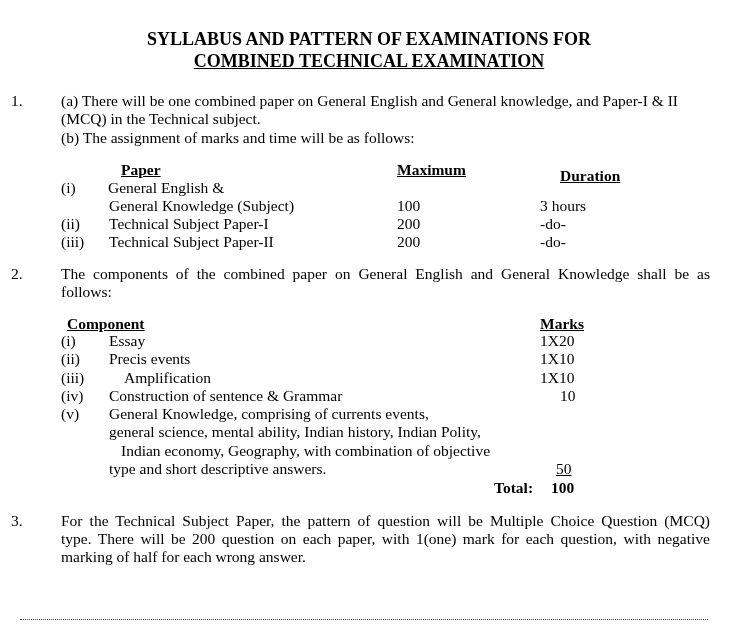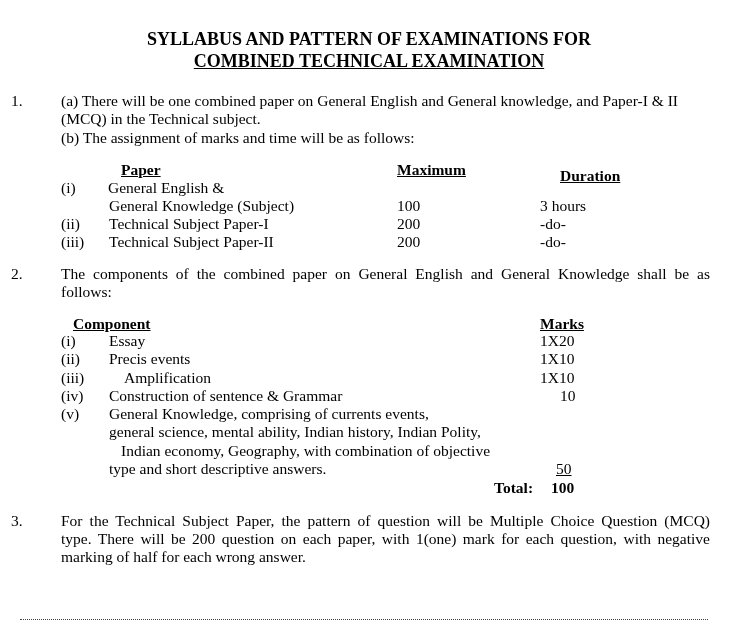--- a/index.html
+++ b/index.html
@@ -43,21 +43,21 @@
   <div class="abs" style="left:109px; top:233px;">Technical Subject Paper-II</div>
   <div class="abs" style="left:397px; top:233px;">200</div>
   <div class="abs" style="left:540px; top:233px;">-do-</div>
 </div>
 
 <div class="abs" style="left:11px; top:265px;">2.</div>
 <div class="abs just" style="left:61px; top:265px; width:649px;">The components of the combined paper on General English and General Knowledge shall be as</div>
 <div class="abs" style="left:61px; top:283px;">follows:</div>
 
 <div>
-  <div class="abs b u" style="left:73px; top:315px;">Component</div>
+  <div class="abs b u" style="left:67px; top:315px;">Component</div>
   <div class="abs b u" style="left:540px; top:315px;">Marks</div>
 
   <div class="abs" style="left:61px; top:332px;">(i)</div>
   <div class="abs" style="left:109px; top:332px;">Essay</div>
   <div class="abs" style="left:540px; top:332px;">1X20</div>
 
   <div class="abs" style="left:61px; top:350px;">(ii)</div>
   <div class="abs" style="left:109px; top:350px;">Precis events</div>
   <div class="abs" style="left:540px; top:350px;">1X10</div>
 

